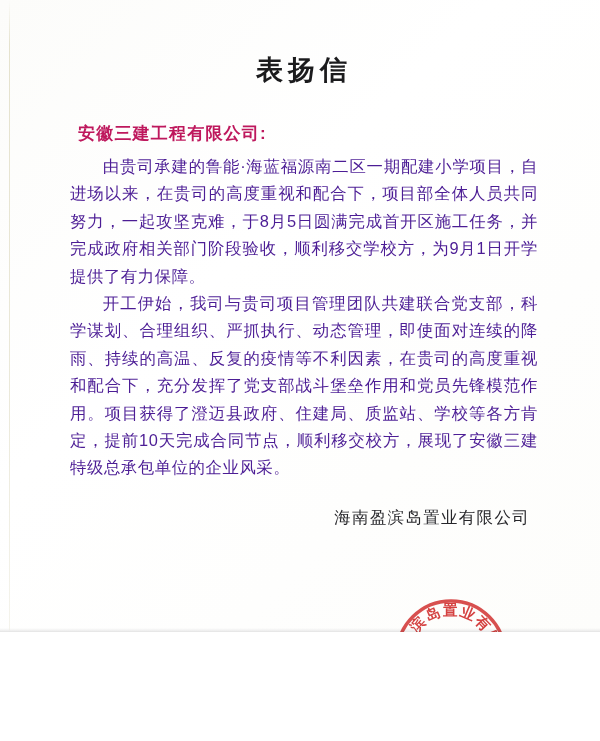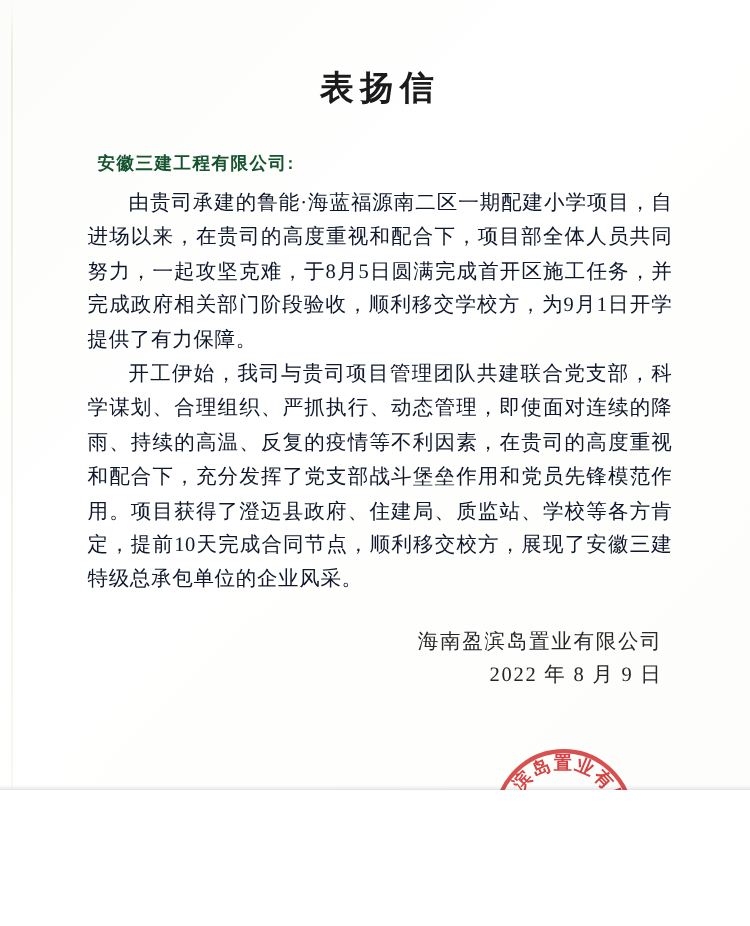--- a/index.html
+++ b/index.html
@@ -61,41 +61,41 @@
     font-weight: bold;
     letter-spacing: 5px;
     color: #1b1b1d;
     margin: 0;
     padding-top: 52px;
     font-family: "Liberation Serif", "DejaVu Serif", serif;
   }
 
   .recipient {
     margin: 34px 0 0 8px;
-    font-size: 14px;
+    font-size: 17px;
     font-weight: bold;
     letter-spacing: 1.2px;
-    color: #14532d;
+    color: #be185d;
     font-family: Liberation Sans, sans-serif;
   }
 
   .body-block {
     margin-top: 8px;
   }
 
   .para {
     font-size: 16.4px;
     line-height: 27.4px;
-    color: #0f172a;
+    color: #4c1d95;
     text-align: justify;
     text-justify: inter-character;
     text-indent: 2em;
     margin: 0;
     letter-spacing: 0.55px;
-    font-family: Liberation Serif, serif;
+    font-family: Liberation Sans, sans-serif;
   }
 
   .signature-wrap {
     position: relative;
     margin-top: 22px;
     z-index: 3;
   }
 
   .sign-line {
     text-align: right;
@@ -135,21 +135,20 @@
 
     <div class="recipient">安徽三建工程有限公司:</div>
 
     <div class="body-block">
       <p class="para">由贵司承建的鲁能·海蓝福源南二区一期配建小学项目，自进场以来，在贵司的高度重视和配合下，项目部全体人员共同努力，一起攻坚克难，于8月5日圆满完成首开区施工任务，并完成政府相关部门阶段验收，顺利移交学校方，为9月1日开学提供了有力保障。</p>
       <p class="para">开工伊始，我司与贵司项目管理团队共建联合党支部，科学谋划、合理组织、严抓执行、动态管理，即使面对连续的降雨、持续的高温、反复的疫情等不利因素，在贵司的高度重视和配合下，充分发挥了党支部战斗堡垒作用和党员先锋模范作用。项目获得了澄迈县政府、住建局、质监站、学校等各方肯定，提前10天完成合同节点，顺利移交校方，展现了安徽三建特级总承包单位的企业风采。</p>
     </div>
 
     <div class="signature-wrap">
       <div class="sign-line">海南盈滨岛置业有限公司</div>
-      <div class="sign-line">2022 年 8 月 9 日</div>
     </div>
 
   </div>
 
   <div class="seal">
     <svg viewBox="0 0 114 114" xmlns="http://www.w3.org/2000/svg">
       <defs>
         <path id="arcTop" d="M 17,57 A 40,40 0 0 1 97,57" fill="none"></path>
         <path id="arcBottom" d="M 22,57 A 35,35 0 0 0 92,57" fill="none"></path>
       </defs>

